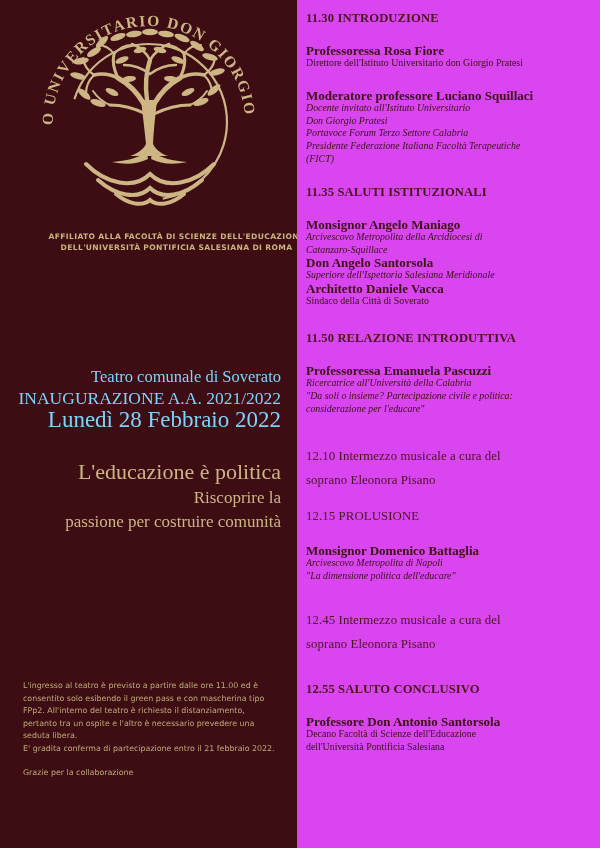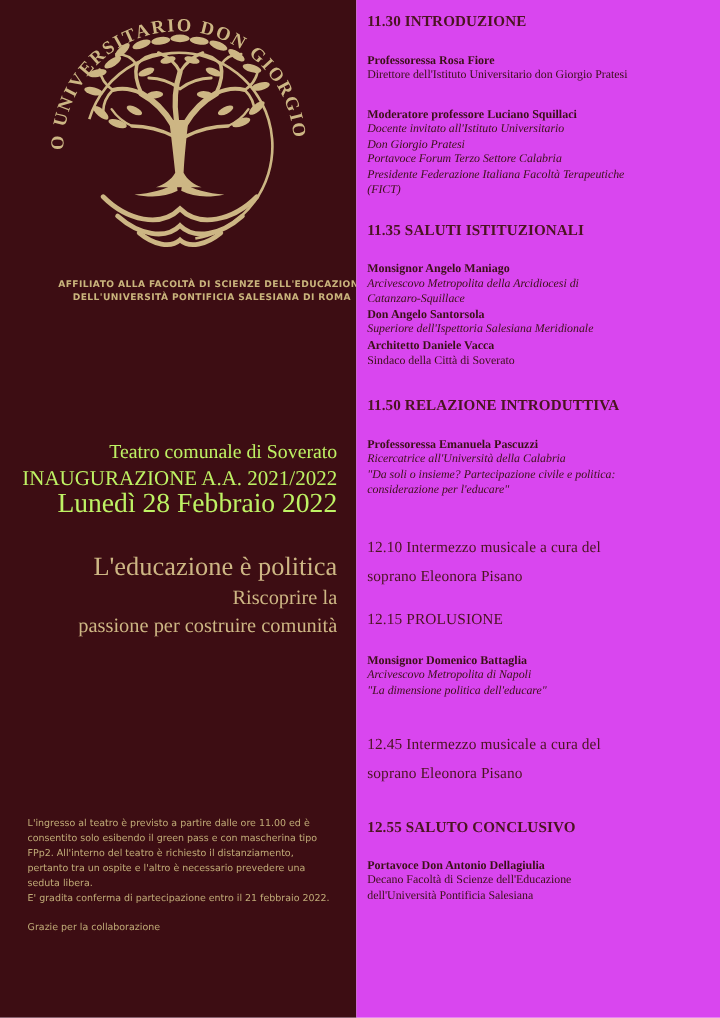--- a/index.html
+++ b/index.html
@@ -58,21 +58,21 @@
     padding-left: 28px;
   }
 
   .event-block {
     position: absolute;
     left: 0;
     top: 366px;
     width: 281px;
     padding-right: 11px;
     text-align: right;
-    color: #bef264;
+    color: #7dd3fc;
   }
   .event-venue {
     font-size: 16.5px;
     line-height: 21px;
     white-space: nowrap;
   }
   .event-inaug {
     font-size: 17.5px;
     line-height: 22px;
     white-space: nowrap;
@@ -149,21 +149,21 @@
   }
   .prog-heading.mixed {
     font-weight: normal;
     font-size: 12.8px;
     line-height: 16px;
   }
   .prog-entry {
     margin: 0 0 11px 0;
   }
   .prog-name {
-    font-size: 10px;
+    font-size: 13px;
     font-weight: bold;
     line-height: 13px;
     color: #3b1018;
     font-family: Liberation Serif, serif;
   }
   .prog-role {
     font-size: 9.9px;
     line-height: 12.8px;
     color: #3b1018;
   }
@@ -369,20 +369,20 @@
 
     <div class="sp14"></div>
 
 
     <div class="sp8"></div>
 
     <div class="prog-section">
       <div class="prog-heading">12.55 SALUTO CONCLUSIVO</div>
       <div class="sp10"></div>
       <div class="prog-entry">
-        <div class="prog-name">Portavoce Don Antonio Dellagiulia</div>
+        <div class="prog-name">Professore Don Antonio Santorsola</div>
         <div class="prog-role">Decano Facoltà di Scienze dell'Educazione</div>
         <div class="prog-role">dell'Università Pontificia Salesiana</div>
       </div>
     </div>
 
   </div>
 </div>
 
 </body></html>

